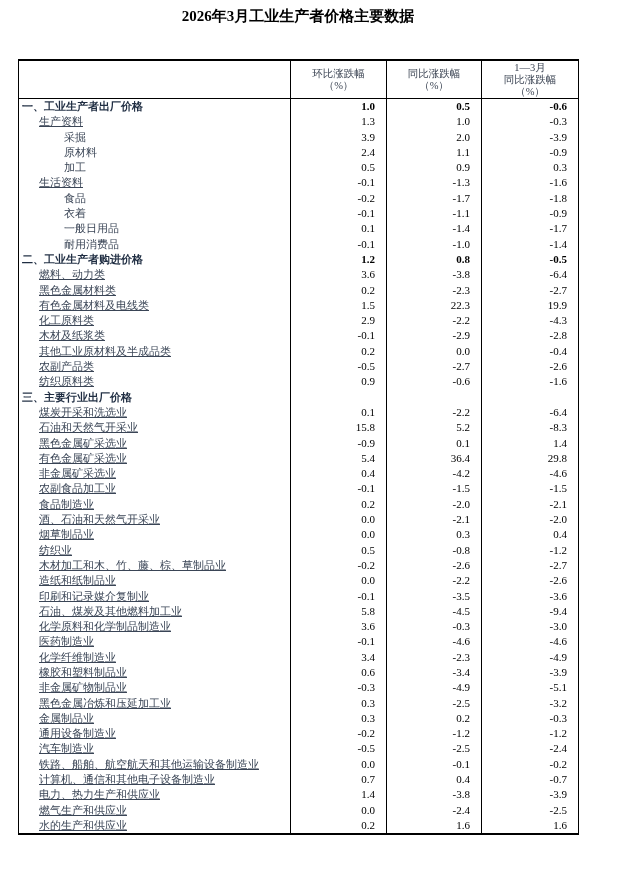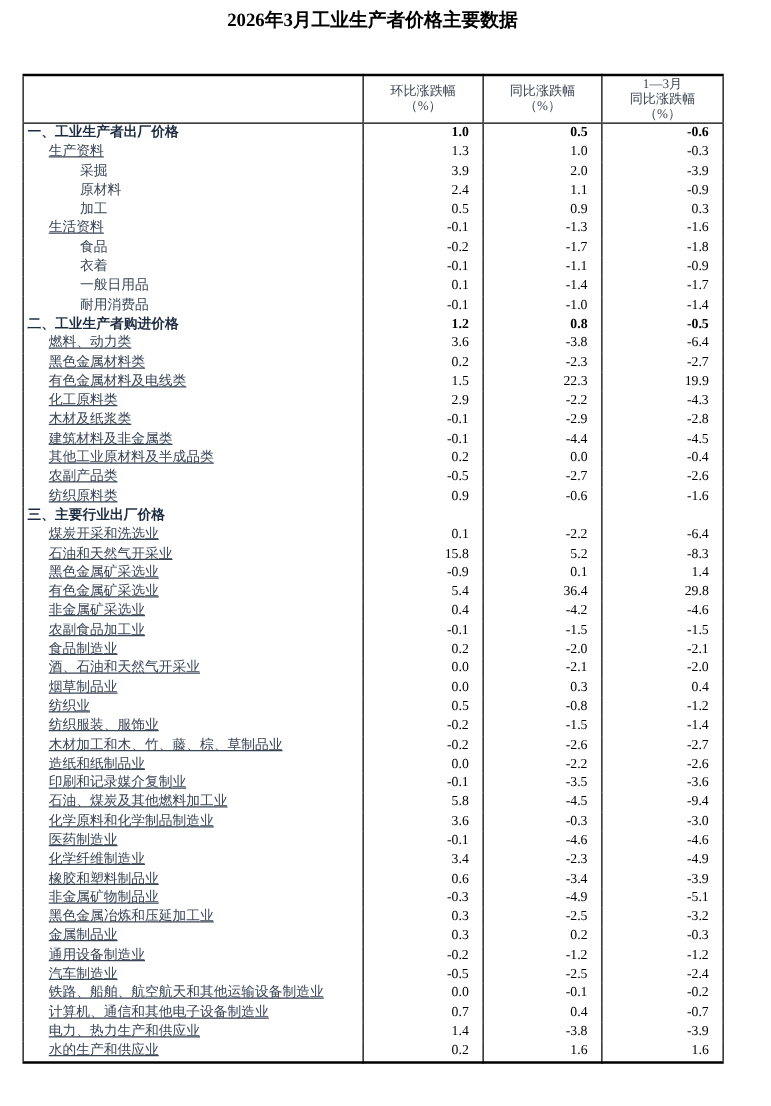--- a/index.html
+++ b/index.html
@@ -205,26 +205,20 @@
     <td class="num">-2.2</td>
     <td class="num">-4.3</td>
   </tr>
       <tr>
     <td class="label lv1">木材及纸浆类</td>
     <td class="num">-0.1</td>
     <td class="num">-2.9</td>
     <td class="num">-2.8</td>
   </tr>
       <tr>
-    <td class="label lv1">建筑材料及非金属类</td>
-    <td class="num">-0.1</td>
-    <td class="num">-4.4</td>
-    <td class="num">-4.5</td>
-  </tr>
-      <tr>
     <td class="label lv1">其他工业原材料及半成品类</td>
     <td class="num">0.2</td>
     <td class="num">0.0</td>
     <td class="num">-0.4</td>
   </tr>
       <tr>
     <td class="label lv1">农副产品类</td>
     <td class="num">-0.5</td>
     <td class="num">-2.7</td>
     <td class="num">-2.6</td>
@@ -295,26 +289,20 @@
     <td class="num">0.3</td>
     <td class="num">0.4</td>
   </tr>
       <tr>
     <td class="label lv1">纺织业</td>
     <td class="num">0.5</td>
     <td class="num">-0.8</td>
     <td class="num">-1.2</td>
   </tr>
       <tr>
-    <td class="label lv1">纺织服装、服饰业</td>
-    <td class="num">-0.2</td>
-    <td class="num">-1.5</td>
-    <td class="num">-1.4</td>
-  </tr>
-      <tr>
     <td class="label lv1">木材加工和木、竹、藤、棕、草制品业</td>
     <td class="num">-0.2</td>
     <td class="num">-2.6</td>
     <td class="num">-2.7</td>
   </tr>
       <tr>
     <td class="label lv1">造纸和纸制品业</td>
     <td class="num">0.0</td>
     <td class="num">-2.2</td>
     <td class="num">-2.6</td>
@@ -397,19 +385,25 @@
     <td class="num">0.4</td>
     <td class="num">-0.7</td>
   </tr>
       <tr>
     <td class="label lv1">电力、热力生产和供应业</td>
     <td class="num">1.4</td>
     <td class="num">-3.8</td>
     <td class="num">-3.9</td>
   </tr>
       <tr>
+    <td class="label lv1">燃气生产和供应业</td>
+    <td class="num">0.0</td>
+    <td class="num">-2.4</td>
+    <td class="num">-2.5</td>
+  </tr>
+      <tr>
     <td class="label lv1">水的生产和供应业</td>
     <td class="num">0.2</td>
     <td class="num">1.6</td>
     <td class="num">1.6</td>
   </tr>
     </tbody>
 </table>
 
 </body></html>

